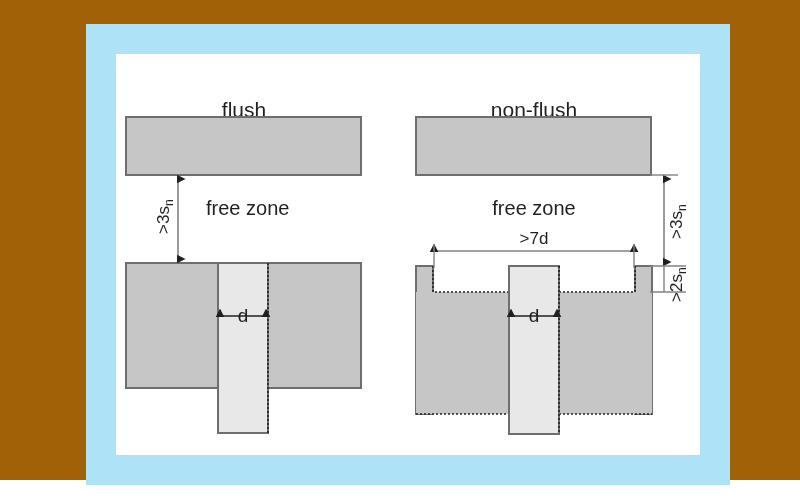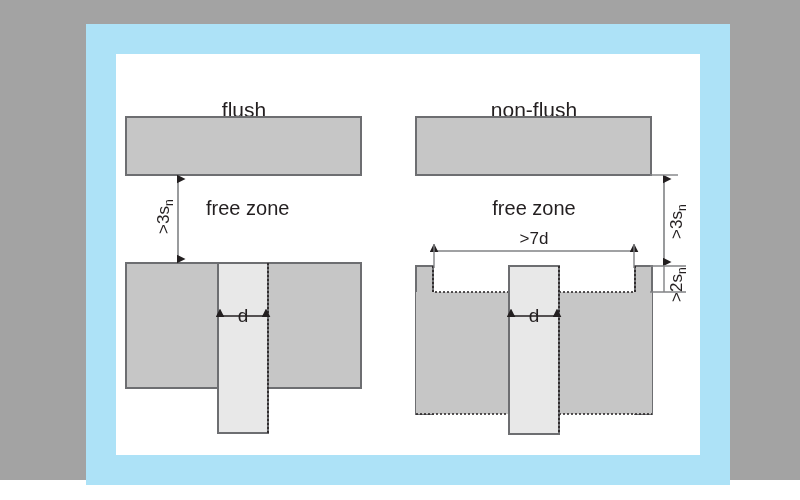--- a/index.html
+++ b/index.html
@@ -10,21 +10,21 @@
   body {
     width: 800px;
     height: 500px;
     font-family: "Liberation Sans", sans-serif;
     overflow: hidden;
   }
   #stage {
     position: relative;
     width: 800px;
     height: 480px;
-    background: #a3a3a3;
+    background: #a16207;
   }
   .blue-frame {
     position: absolute;
     left: 86px;
     top: 24px;
     width: 644px;
     height: 461px;
     background: #ade2f7;
   }
   .white-panel {

